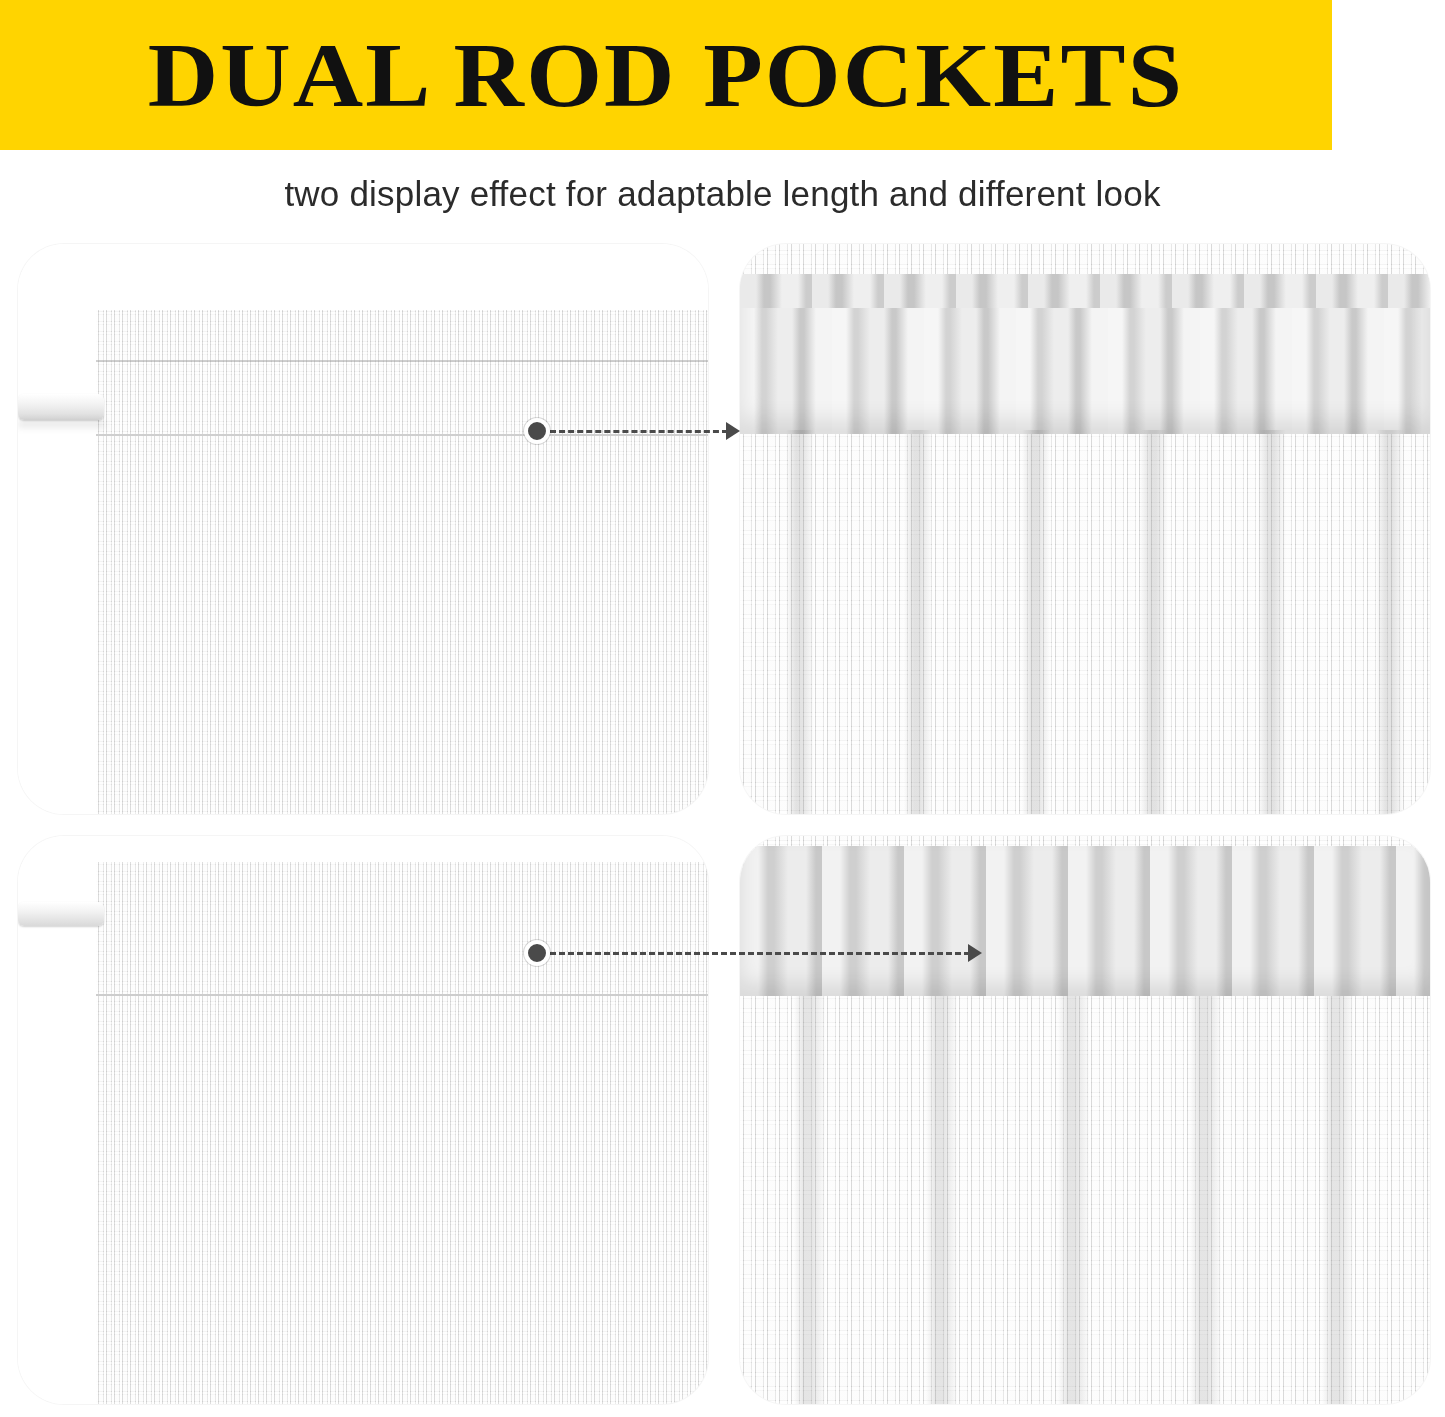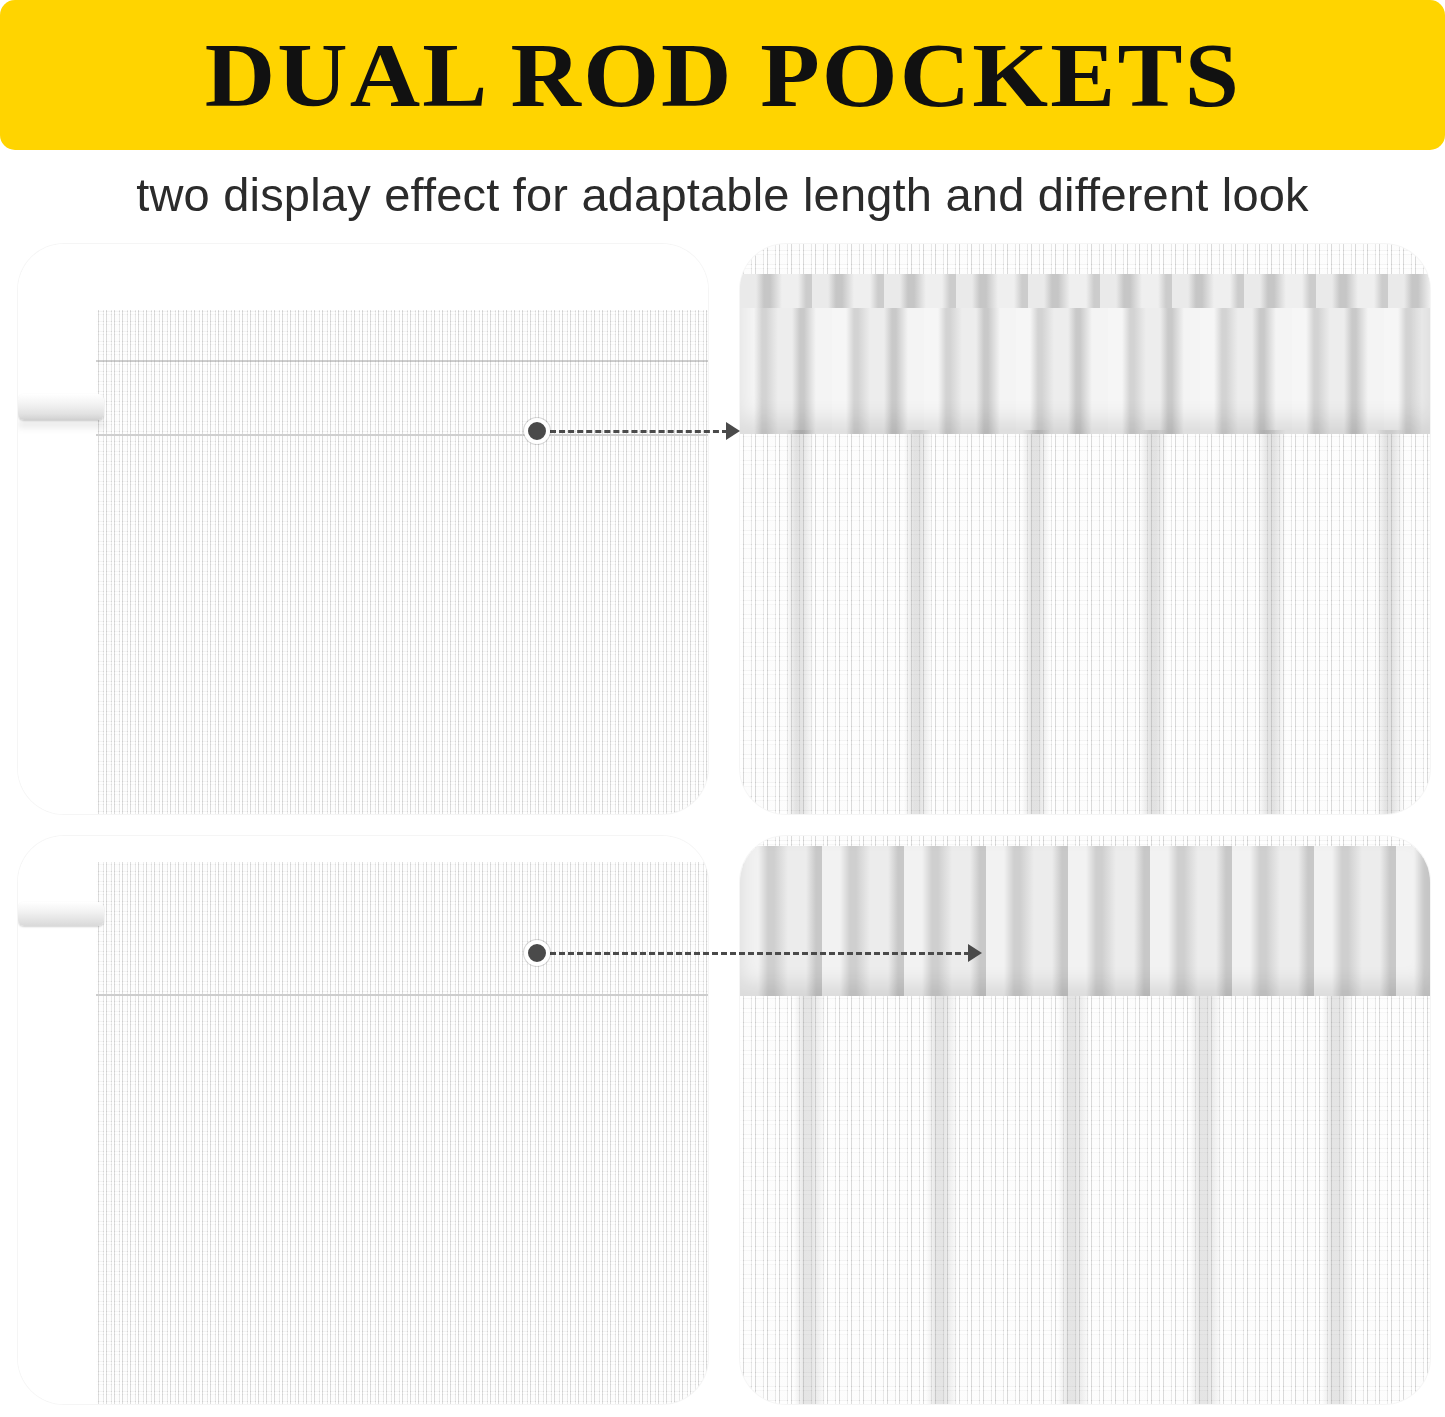--- a/index.html
+++ b/index.html
@@ -13,28 +13,27 @@
     font-family: "Liberation Sans", sans-serif;
     overflow: hidden;
     position: relative;
   }
 
   
   .banner {
     position: absolute;
     left: 0;
     top: 0;
-    width: 1445px;
+    width: 1332px;
     height: 150px;
     background: #FFD400;
     display: flex;
     align-items: center;
     justify-content: center;
     overflow: hidden;
-    border-radius: 15px;
   }
   .banner-title {
     font-family: "Liberation Serif", serif;
     font-weight: bold;
     font-size: 92px;
     letter-spacing: 2px;
     color: #111111;
     line-height: 1;
     white-space: nowrap;
     transform: scaleX(1.06);
@@ -42,21 +41,21 @@
 
   .subtitle {
     position: absolute;
     left: 0;
     top: 150px;
     width: 1445px;
     height: 88px;
     display: flex;
     align-items: center;
     justify-content: center;
-    font-size: 47px;
+    font-size: 35px;
     color: #2b2b2b;
     letter-spacing: 0.2px;
   }
 
   
   .grid {
     position: absolute;
     left: 18px;
     top: 244px;
     width: 1412px;

